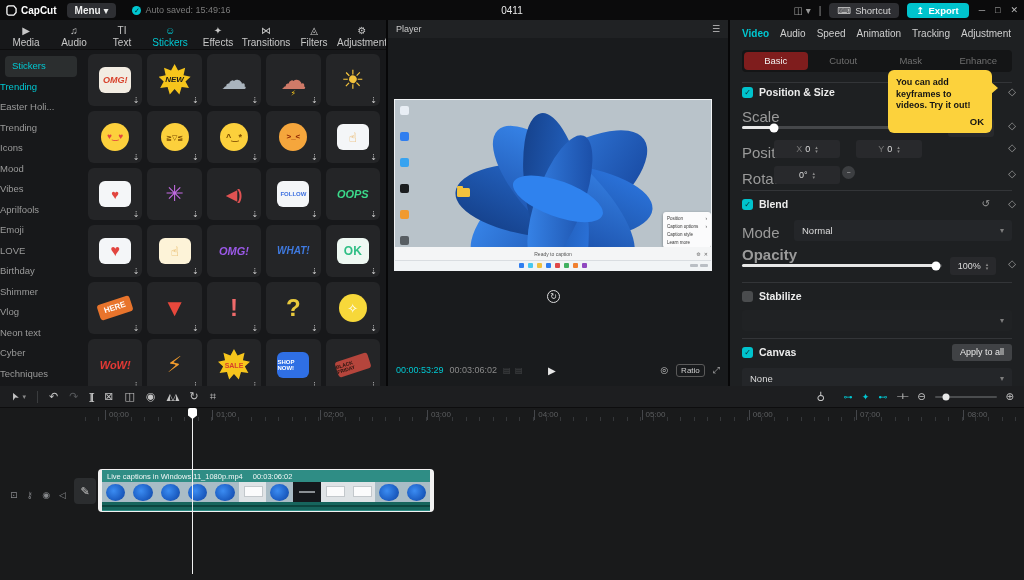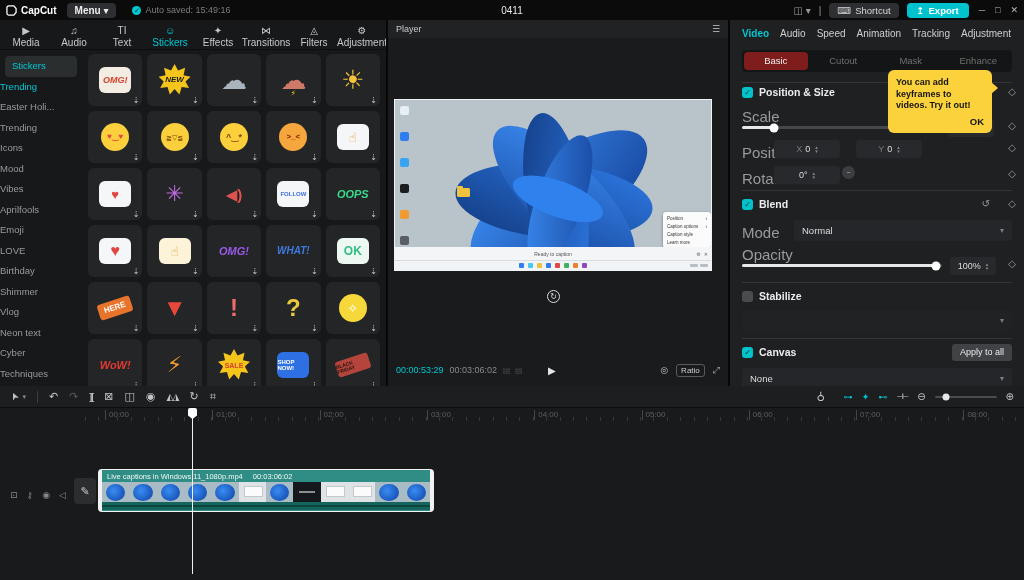--- a/index.html
+++ b/index.html
@@ -584,21 +584,21 @@
   </div>
   <span id="reset-ic" style="top:178px;">↺</span>
   <span class="kf" style="top:178px;">◇</span>
 
   <span class="rowlabel" style="top:204px;">Mode</span>
   <div class="dd" style="left:64px;right:12px;top:200px;">
     <span>Normal</span>
     <span class="chev">▾</span>
   </div>
 
-  <span class="rowlabel" style="top:226px;">Opacity</span>
+  <span class="rowlabel" style="top:226px;font-weight:bold;">Opacity</span>
   <div class="slider" style="left:12px;top:244px;width:200px;">
     <div class="fill" id="opacity-fill" style="width: 97%;"></div>
       <div class="thumb" id="opacity-thumb" style="left: 97%;"></div>
   </div>
   <div class="valbox" style="left:220px;top:237px;width:46px;">
     <span>100%</span>
     <span class="stepper">
         <span>▴</span>
         <span>▾</span>
       </span>

